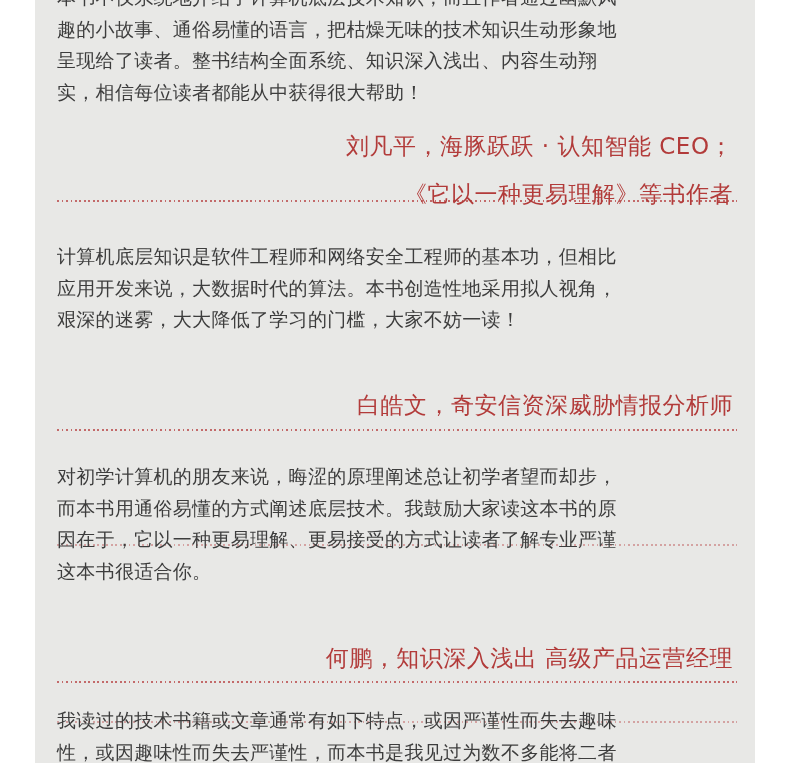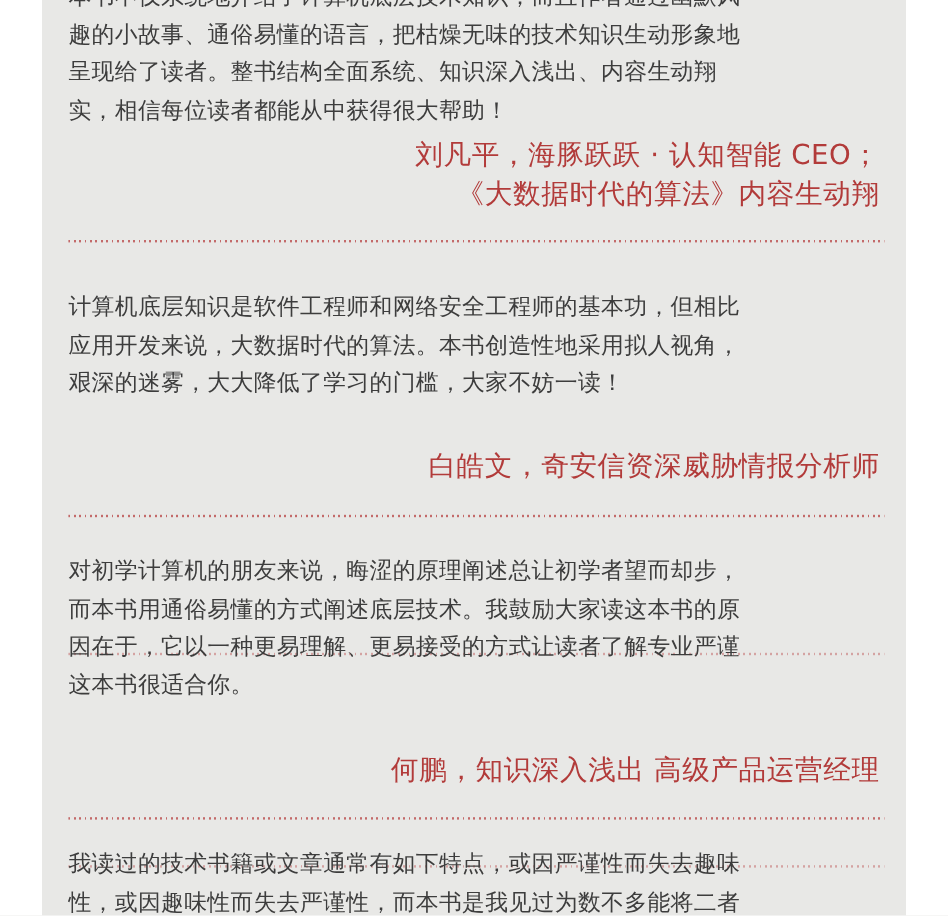--- a/index.html
+++ b/index.html
@@ -44,20 +44,21 @@
     width:676px;
     text-align:right;
   }
   .attr-line{
     font-size:23px;
     line-height:32px;
     height:32px;
     letter-spacing:0.5px;
     color:var(--accent);
     white-space:nowrap;
+    margin-top:16px;
   }
   .divider{
     position:absolute;
     left:57px;
     width:680px;
     height:2px;
     background-image:repeating-linear-gradient(90deg,var(--divider) 0,var(--divider) 1.5px,transparent 1.5px,transparent 4.5px);
     background-repeat:repeat-x;
     background-size:auto 2px;
   }
@@ -76,21 +77,21 @@
 <div class="divider faint" style="top:721px"></div>
 
 <div class="section" style="top:-18px">
   <div class="body-line">本书不仅系统地介绍了计算机底层技术知识，而且作者通过幽默风</div>
   <div class="body-line">趣的小故事、通俗易懂的语言，把枯燥无味的技术知识生动形象地</div>
   <div class="body-line">呈现给了读者。整书结构全面系统、知识深入浅出、内容生动翔</div>
   <div class="body-line">实，相信每位读者都能从中获得很大帮助！</div>
 </div>
 <div class="attr-block" style="top:114px">
   <div class="attr-line">刘凡平，海豚跃跃 · 认知智能 CEO；</div>
-  <div class="attr-line">《大数据时代的算法》内容生动翔</div>
+  <div class="attr-line">《它以一种更易理解》等书作者</div>
 </div>
 
 <div class="divider" style="top:200px"></div>
 
 <div class="section" style="top:241px">
   <div class="body-line">计算机底层知识是软件工程师和网络安全工程师的基本功，但相比</div>
   <div class="body-line">应用开发来说，大数据时代的算法。本书创造性地采用拟人视角，</div>
   <div class="body-line">艰深的迷雾，大大降低了学习的门槛，大家不妨一读！</div>
 </div>
 <div class="attr-block" style="top:373px">

